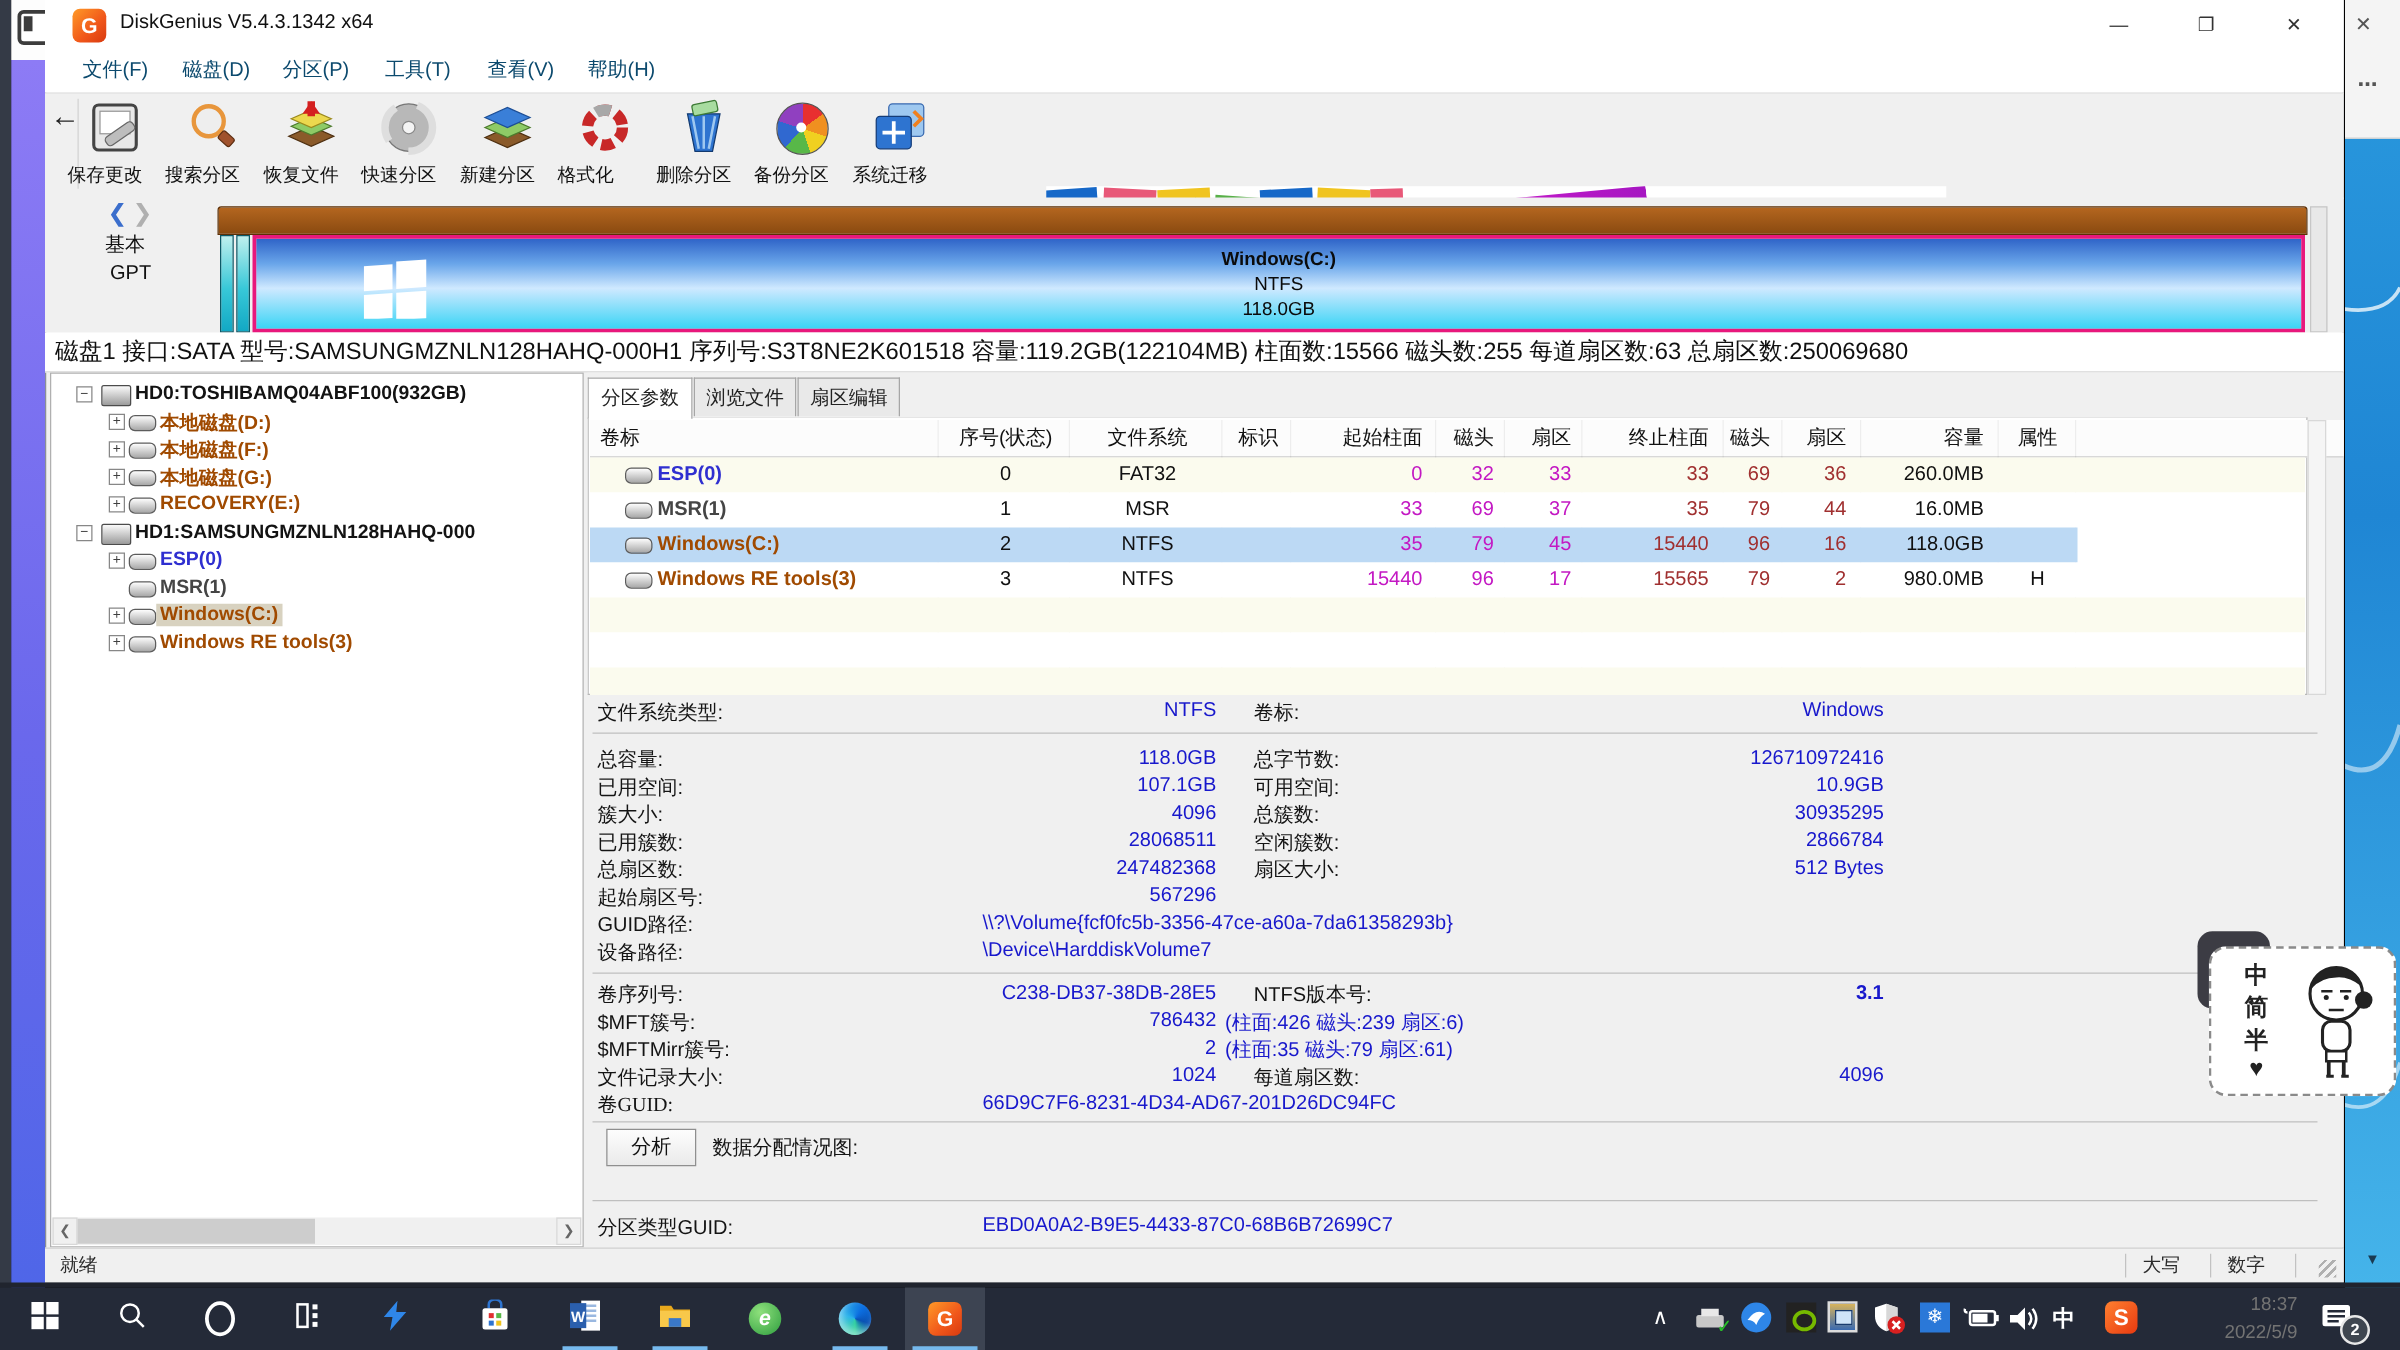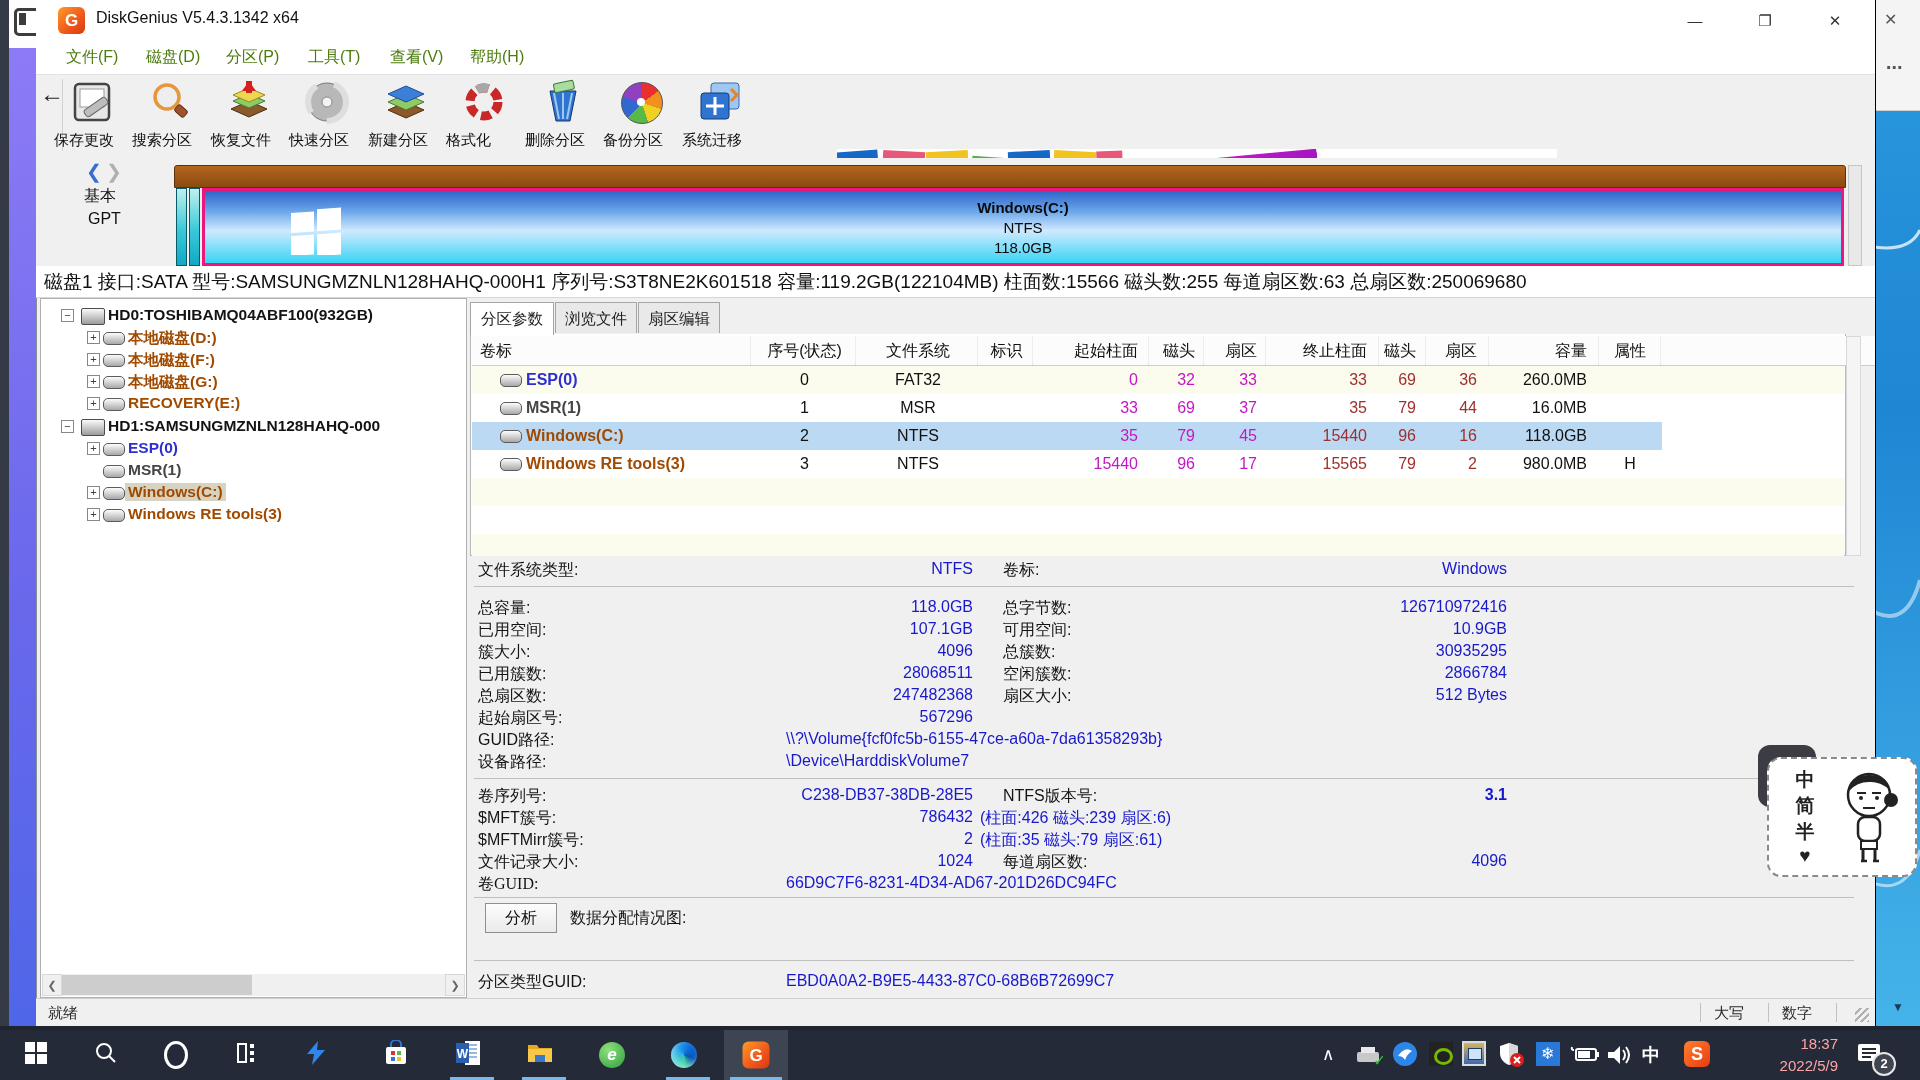--- a/index.html
+++ b/index.html
@@ -16,21 +16,21 @@
   #desk-right-top{left:1876px;top:0;width:44px;height:110px;background:#f4f4f4;border-bottom:1px solid #d0d0d0;}
   .deskglyph{color:#555;font-size:16px;}
   
   #app{left:36px;top:0;width:1839px;height:1026px;background:#f0f0f0;border:1px solid #8a8f96;box-sizing:border-box;}
   #titlebar{left:36px;top:0;width:1839px;height:40px;background:#fff;}
   .dgicon{width:27px;height:27px;border-radius:6px;background:linear-gradient(135deg,#ff9a28,#f0561a 60%,#d83a10);
      color:#fff;font-weight:bold;text-align:center;line-height:27px;font-size:17px;}
   #title-text{left:96px;top:9px;font-size:16px;color:#111;}
   .wctl{top:8px;width:34px;height:26px;text-align:center;line-height:26px;font-size:15px;color:#333;}
   #menubar{left:36px;top:40px;width:1839px;height:34px;background:#fff;}
-  .menuitem{top:0;height:34px;line-height:34px;font-size:16px;color:#4d7c0f;padding:0 6px;}
+  .menuitem{top:0;height:34px;line-height:34px;font-size:16px;color:#0c4a6e;padding:0 6px;}
   
   #toolbar{left:36px;top:74px;width:1839px;height:84px;background:#f0f0f0;border-top:1px solid #e2e2e2;}
   #tb-back{left:4px;top:4px;width:22px;height:30px;font-size:24px;color:#222;line-height:30px;}
   #tb-div{left:26px;top:4px;width:1px;height:72px;background:#d2d2d2;}
   .tbtn{top:2px;width:76px;height:80px;text-align:left;}
   .tbtn .ic{position:absolute;left:50%;top:2px;transform:translateX(-50%);width:46px;height:46px;}
   .tbtn .lb{position:absolute;left:0;right:0;top:54px;font-size:15px;color:#111;}
   
   #banner{left:801px;top:74px;width:720px;height:81px;background:#fff;overflow:hidden;}
   .blk{top:2px;width:42px;height:48px;text-align:center;line-height:48px;font-size:32px;font-weight:bold;}
@@ -111,21 +111,21 @@
   #grip{position:absolute;right:6px;bottom:4px;width:14px;height:14px;
      background:repeating-linear-gradient(135deg,transparent 0 3px,#b0b0b0 3px 5px);}
   #winbottom{left:0;top:1026px;width:1920px;height:4px;background:#20242e;}
   
   #taskbar{left:0;top:1030px;width:1920px;height:50px;background:#242a38;}
   .tbi{top:0;width:48px;height:50px;}
   .tbi .cnt{position:absolute;left:50%;top:50%;transform:translate(-50%,-50%);}
   #tb-active{left:724px;top:0;width:64px;height:50px;background:#3d4452;}
   .underl{position:absolute;top:47px;height:3px;background:#76b9ed;}
   .trayglyph{color:#fff;font-size:17px;}
-  #clock{left:1752px;top:1033px;width:86px;text-align:right;color:#fca5a5;font-size:15px;line-height:22px;}
+  #clock{left:1752px;top:1033px;width:86px;text-align:right;color:#737373;font-size:15px;line-height:22px;}
   #badge{left:1872px;top:1052px;width:24px;height:24px;border-radius:50%;background:#3f4650;border:2px solid #e8e8e8;
      box-sizing:border-box;color:#fff;font-size:13px;font-weight:bold;text-align:center;line-height:20px;}
   
   #ime-shadow{left:1758px;top:745px;width:58px;height:62px;background:#3c3c44;border-radius:12px;}
   #ime{left:1767px;top:757px;width:150px;height:120px;background:#fff;border:2px dashed #8a8a8a;border-radius:14px;box-sizing:border-box;}
   .imec{position:absolute;left:24px;width:24px;text-align:center;font-size:19px;font-weight:bold;color:#222;}
 </style>
 </head>
 <body>
 
@@ -464,21 +464,21 @@
   <span class="dv dvr" style="top:322px;">107.1GB</span>
   <span class="dl" style="left:8px;top:344px;">簇大小:</span>
   <span class="dv dvr" style="top:344px;">4096</span>
   <span class="dl" style="left:8px;top:366px;">已用簇数:</span>
   <span class="dv dvr" style="top:366px;">28068511</span>
   <span class="dl" style="left:8px;top:388px;">总扇区数:</span>
   <span class="dv dvr" style="top:388px;">247482368</span>
   <span class="dl" style="left:8px;top:410px;">起始扇区号:</span>
   <span class="dv dvr" style="top:410px;">567296</span>
   <span class="dl" style="left:8px;top:432px;">GUID路径:</span>
-  <span class="dv" style="left:316px;top:432px;">\\?\Volume{fcf0fc5b-6155-47ce-a60a-7da61358293b}</span>
+  <span class="dv" style="left:316px;top:432px;">\\?\Volume{fcf0fc5b-3356-47ce-a60a-7da61358293b}</span>
   <span class="dl" style="left:8px;top:454px;">设备路径:</span>
   <span class="dv" style="left:316px;top:454px;">\Device\HarddiskVolume7</span>
 
   <span class="dl" style="left:533px;top:300px;">总字节数:</span>
   <span class="dv dvr2" style="top:300px;">126710972416</span>
   <span class="dl" style="left:533px;top:322px;">可用空间:</span>
   <span class="dv dvr2" style="top:322px;">10.9GB</span>
   <span class="dl" style="left:533px;top:344px;">总簇数:</span>
   <span class="dv dvr2" style="top:344px;">30935295</span>
   <span class="dl" style="left:533px;top:366px;">空闲簇数:</span>

